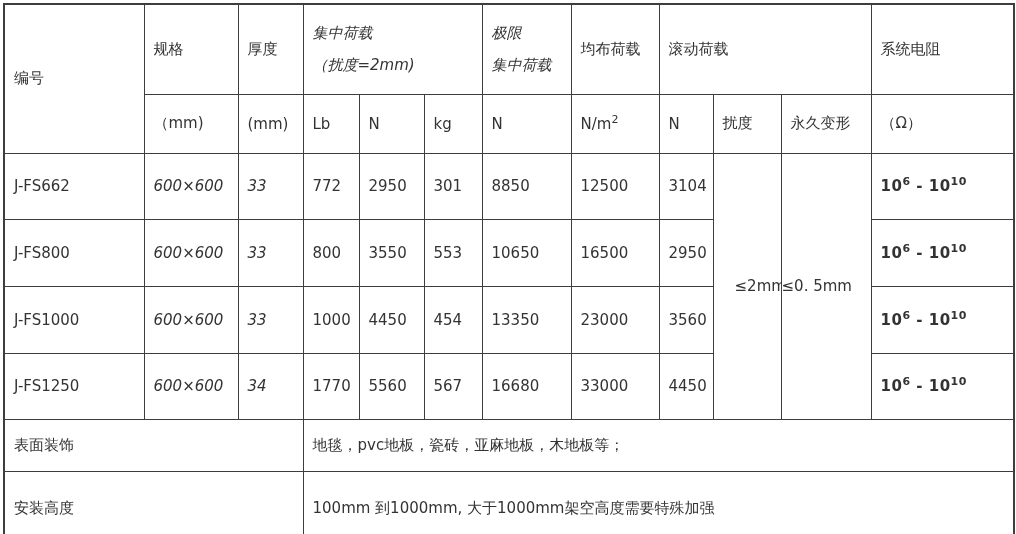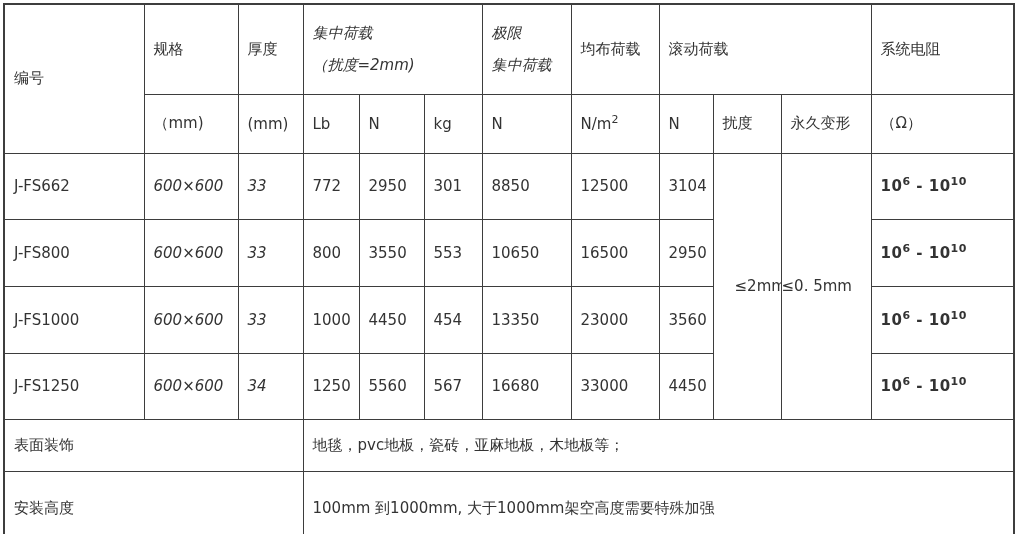--- a/index.html
+++ b/index.html
@@ -123,21 +123,21 @@
       <td>13350</td>
       <td>23000</td>
       <td>3560</td>
       <td class="res">10<sup>6</sup> - 10<sup>10</sup></td>
     </tr>
 
     <tr style="height:66px">
       <td>J-FS1250</td>
       <td class="c">600×600</td>
       <td class="c">34</td>
-      <td>1250</td>
+      <td>1770</td>
       <td>5560</td>
       <td>567</td>
       <td>16680</td>
       <td>33000</td>
       <td>4450</td>
       <td class="res">10<sup>6</sup> - 10<sup>10</sup></td>
     </tr>
 
     <tr style="height:52px">
       <td colspan="3">表面装饰</td>

